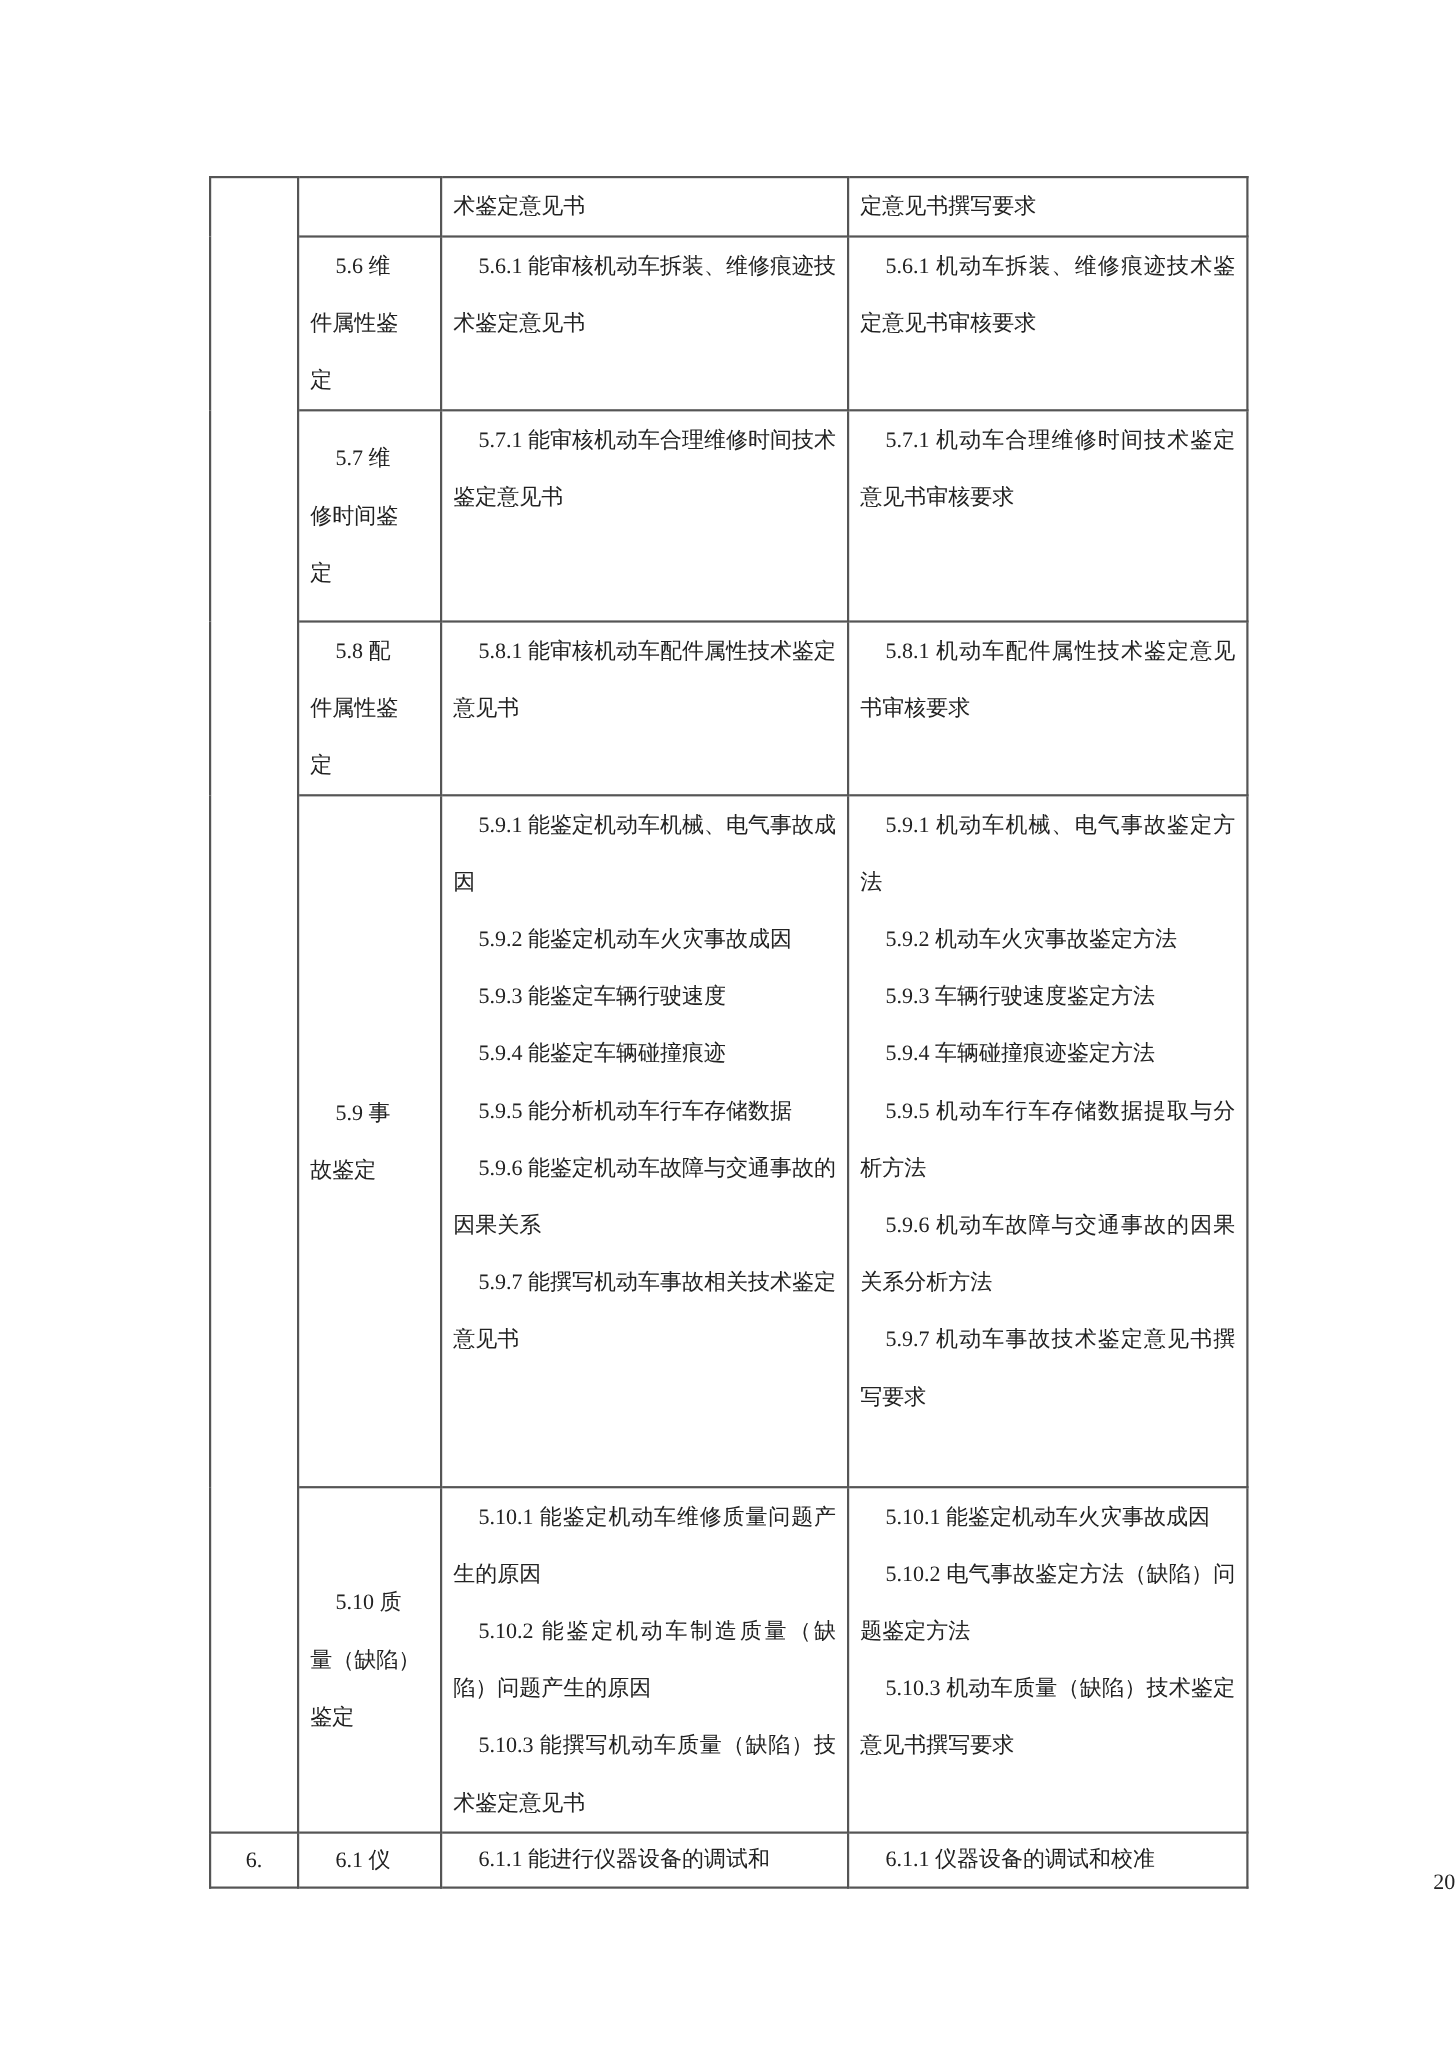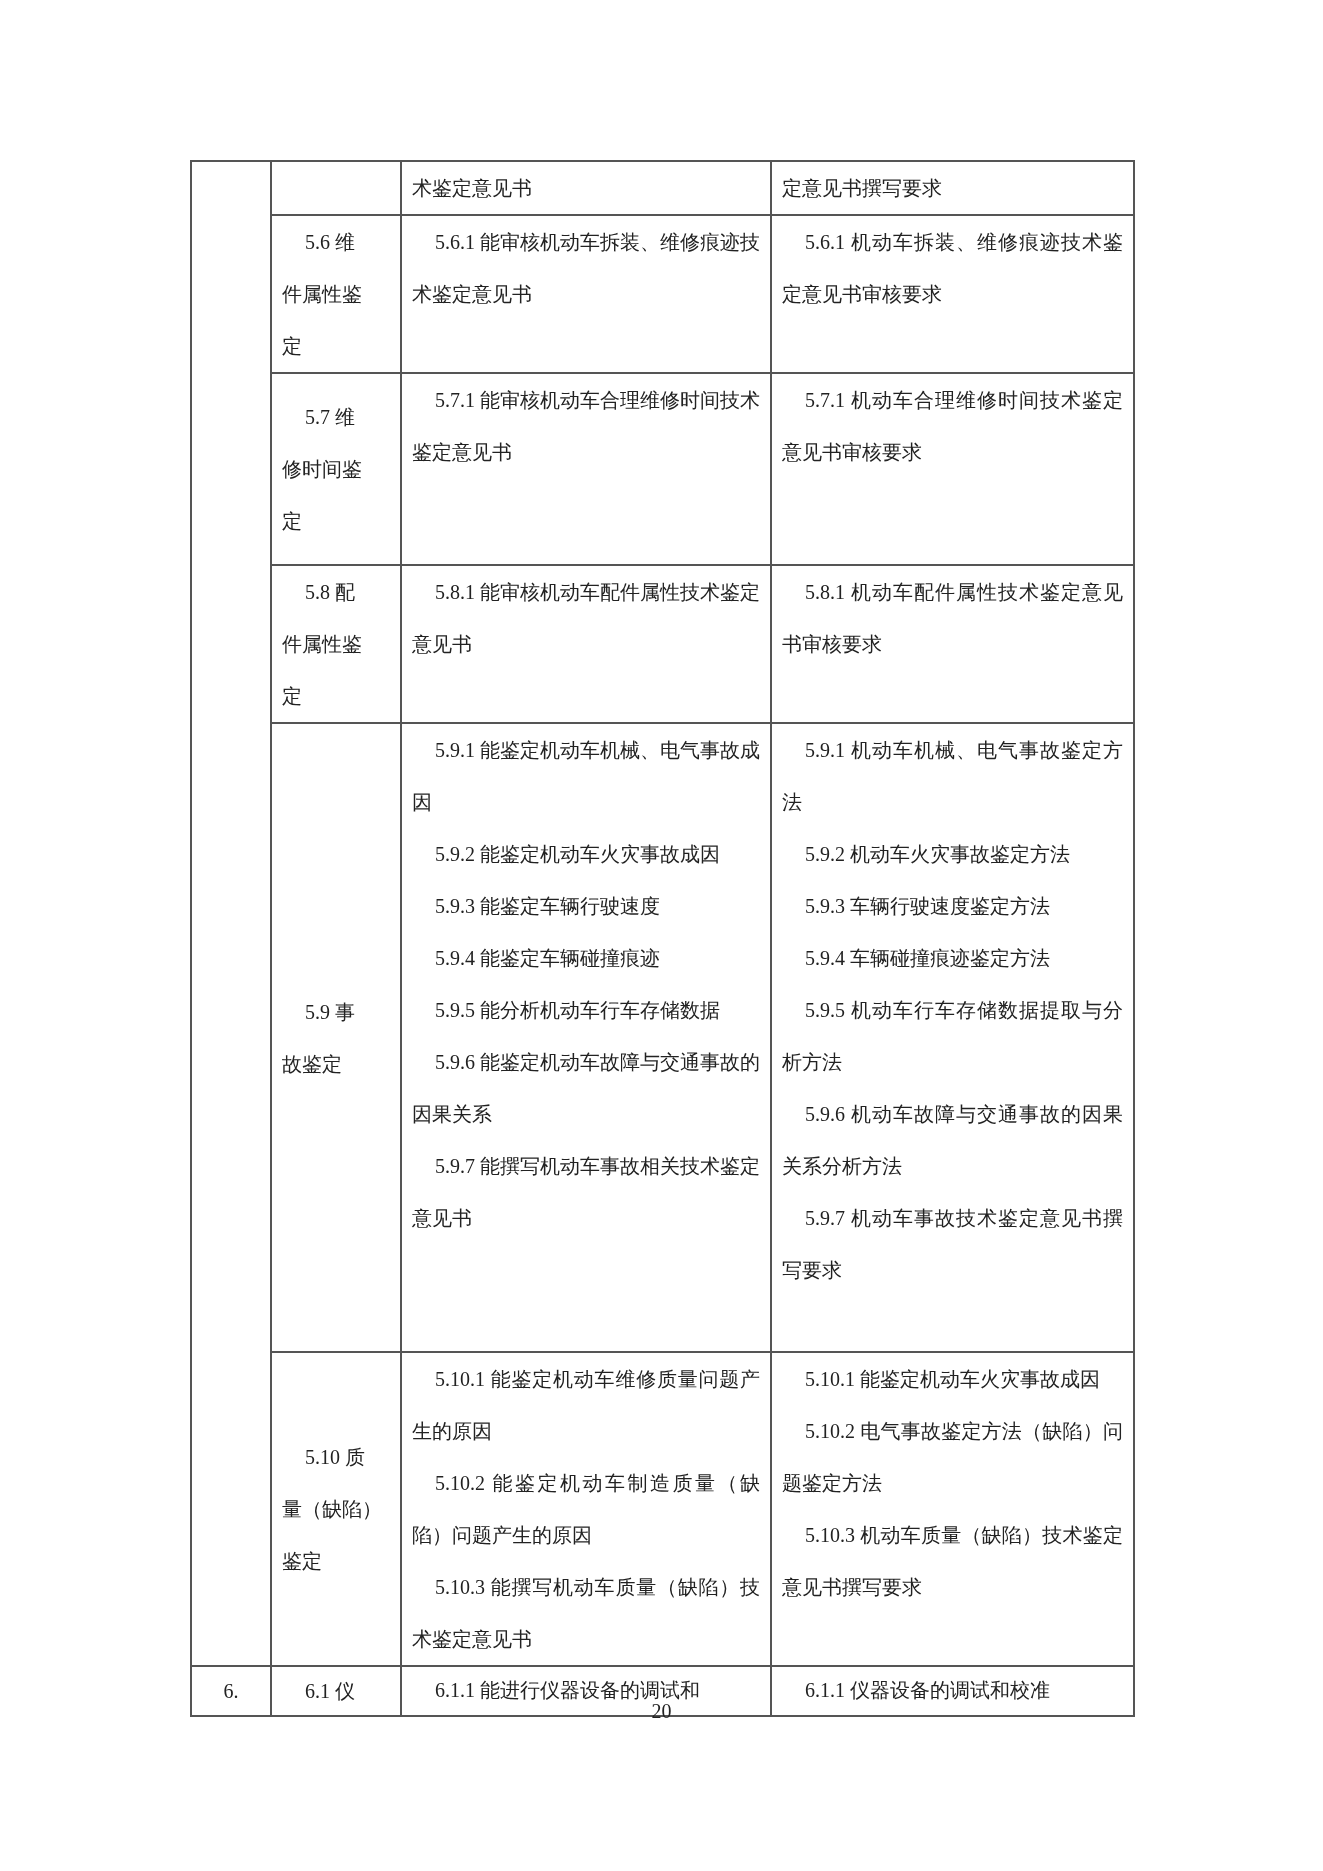--- a/index.html
+++ b/index.html
@@ -62,21 +62,21 @@
     vertical-align:middle;
     text-align:center;
     line-height:46px;
   }
   tr.r6 td{line-height:46px;}
   .page-number{
     position:absolute;
     top:1698px;
     left:0;
     width:100%;
-    text-align:center;
+    text-align:right;
     font-size:20px;
     line-height:26px;
   }
 </style>
 </head>
 <body>
 
 <div class="page">
 
   <table class="skill-table">

